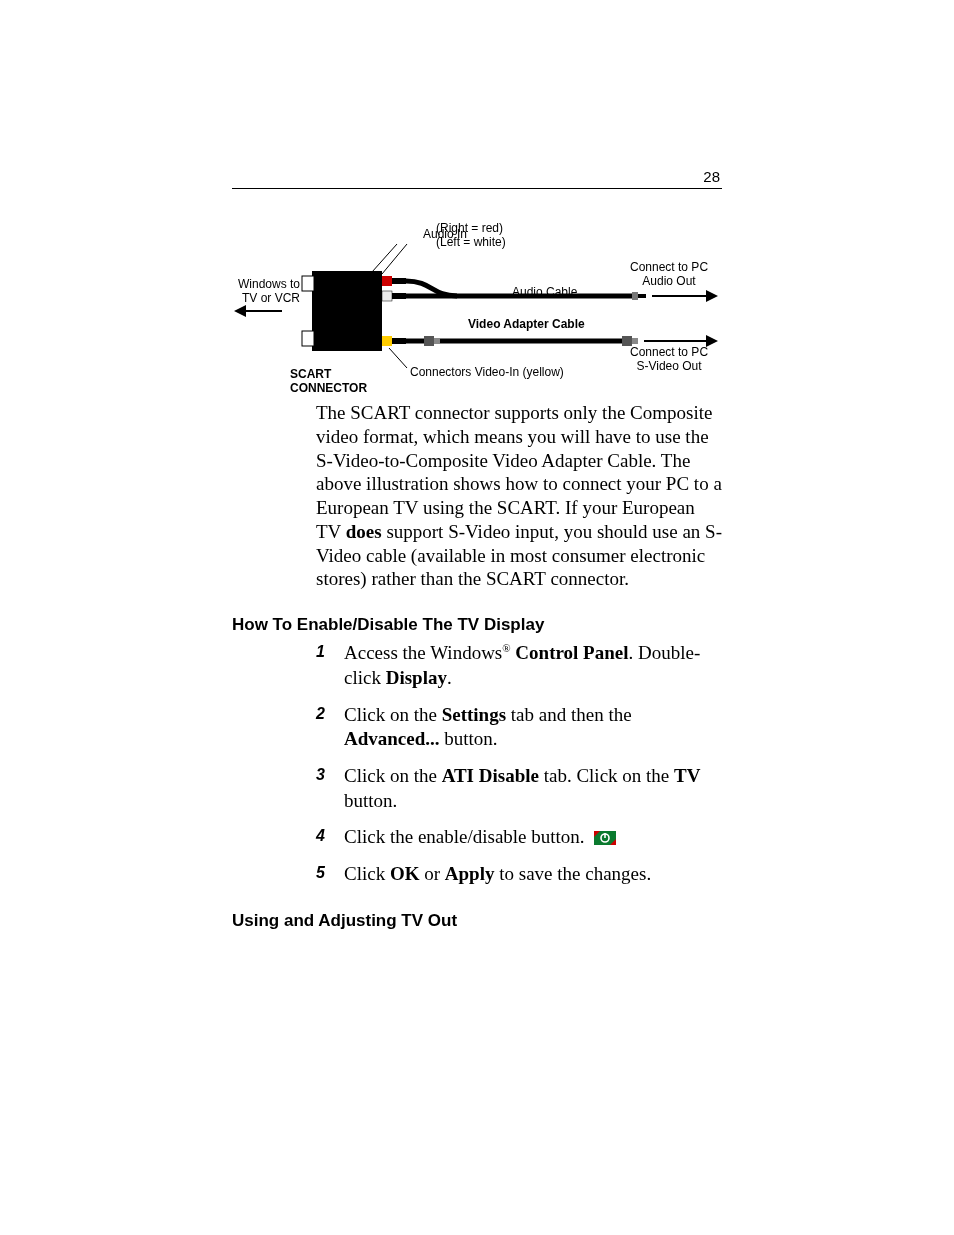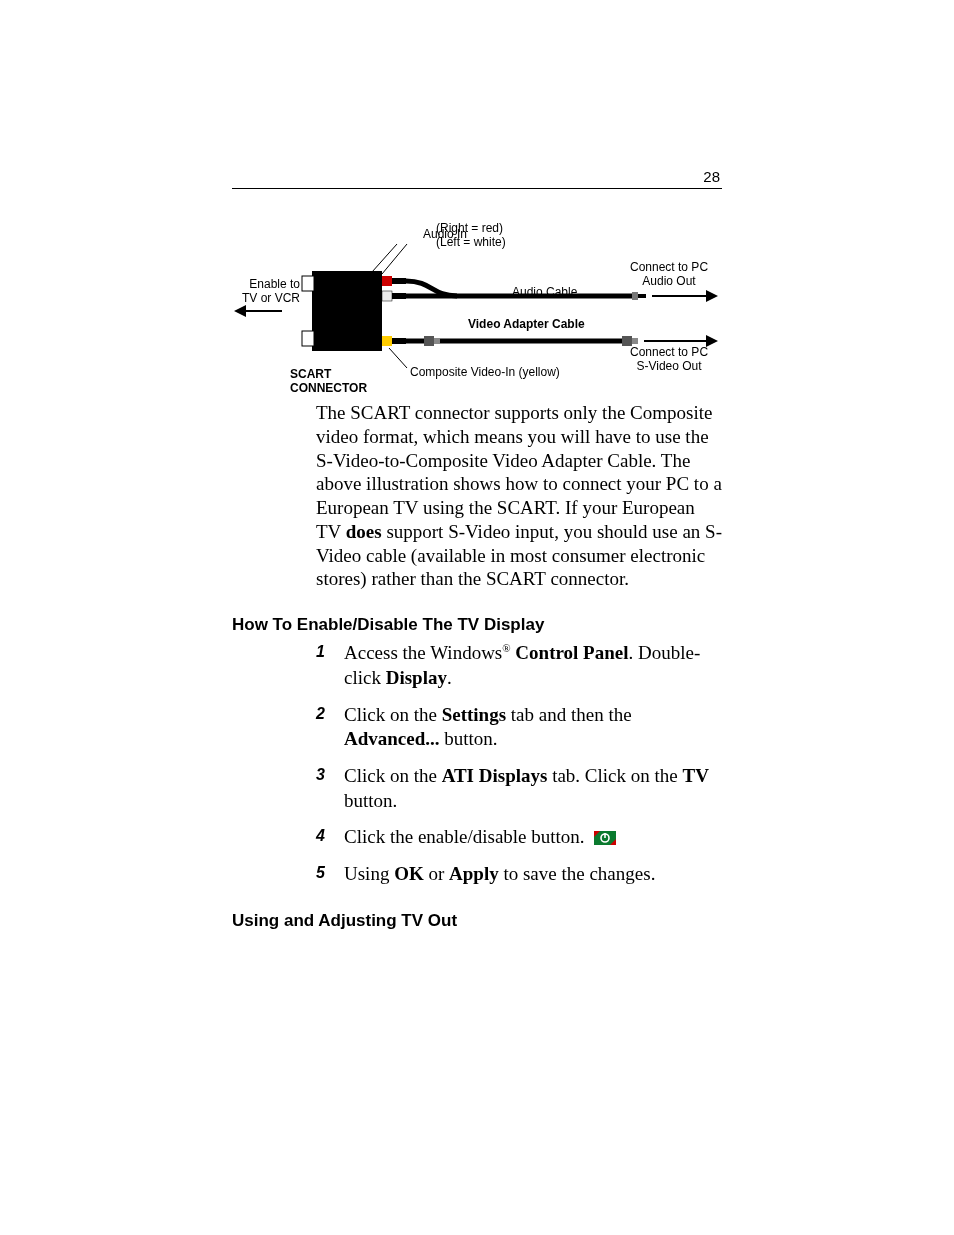--- a/index.html
+++ b/index.html
@@ -160,36 +160,36 @@
         <line x1="412" y1="125" x2="478" y2="125" stroke="#000" stroke-width="2"></line>
         <polygon points="486,125 474,119 474,131" fill="#000"></polygon>
 
         <rect x="230" y="100" width="138" height="16" fill="#fff"></rect>
       </svg>
 
       <div class="diagram-label right" style="left:150px; top:12px; width:50px;margin-left:35px;">Audio In</div>
       <div class="diagram-label" style="left:204px; top:6px;">(Right = red)</div>
       <div class="diagram-label" style="left:204px; top:20px;">(Left = white)</div>
 
-      <div class="diagram-label right" style="left:-10px; top:62px; width:78px; white-space:pre;">Enable to
+      <div class="diagram-label right" style="left:-10px; top:62px; width:78px; white-space:pre;">Windows to
 TV or VCR</div>
 
       <div class="diagram-label" style="left:280px; top:70px;">Audio Cable</div>
       <div class="diagram-label" style="left:398px; top:45px; white-space:pre;">Connect to PC
 Audio Out</div>
 
       <div class="diagram-label bold" style="left:236px; top:102px;">Video Adapter Cable</div>
 
       <div class="diagram-label" style="left:398px; top:130px; white-space:pre;">Connect to PC
 S-Video Out</div>
 
       <div class="diagram-label bold center" style="left:58px; top:144px; width:114px; white-space:pre;">SCART
 CONNECTOR</div>
 
-      <div class="diagram-label" style="left:178px; top:150px;">Composite Video-In (yellow)</div>
+      <div class="diagram-label" style="left:178px; top:150px;">Connectors Video-In (yellow)</div>
     </div>
 
     <div class="body-indent">
       <p class="bodytext">
         <span>The SCART connector supports only the Composite video format, which means you will have to use the S-Video-to-Composite Video Adapter Cable. The above illustration shows how to connect your PC to a European TV using the SCART. If your European TV </span><b>does</b><span> support S-Video input, you should use an S-Video cable (available in most consumer electronic stores) rather than the SCART connector.</span>
       </p>
     </div>
 
     <div class="h2 small">How To Enable/Disable The TV Display</div>
 
@@ -204,40 +204,40 @@
         </li>
         <li>
           <span class="num">2</span>
           <span class="txt">
             <span>Click on the </span><b>Settings</b><span> tab and then the </span><b>Advanced...</b><span> button.</span>
           </span>
         </li>
         <li>
           <span class="num">3</span>
           <span class="txt">
-            <span>Click on the </span><b>ATI Displays</b><span> tab. Click on the </span><b>TV</b><span> button.</span>
+            <span>Click on the </span><b>ATI Disable</b><span> tab. Click on the </span><b>TV</b><span> button.</span>
           </span>
         </li>
         <li>
           <span class="num">4</span>
           <span class="txt">
             <span>Click the enable/disable button.</span>&nbsp;
             <svg class="enable-icon" viewBox="0 0 22 14">
               <rect x="0" y="0" width="22" height="14" fill="#0a7a2e"></rect>
               <polygon points="0,0 6,0 0,6" fill="#c00"></polygon>
               <polygon points="22,14 16,14 22,8" fill="#c00"></polygon>
               <circle cx="11" cy="7" r="4" fill="none" stroke="#fff" stroke-width="1.6"></circle>
               <line x1="11" y1="2" x2="11" y2="7" stroke="#fff" stroke-width="1.6"></line>
             </svg>
           </span>
         </li>
         <li>
           <span class="num">5</span>
           <span class="txt">
-            <span>Using </span><b>OK</b><span> or </span><b>Apply</b><span> to save the changes.</span>
+            <span>Click </span><b>OK</b><span> or </span><b>Apply</b><span> to save the changes.</span>
           </span>
         </li>
       </ol>
     </div>
 
     <div class="h2 small">Using and Adjusting TV Out</div>
 
 
   </div>
 </div>

